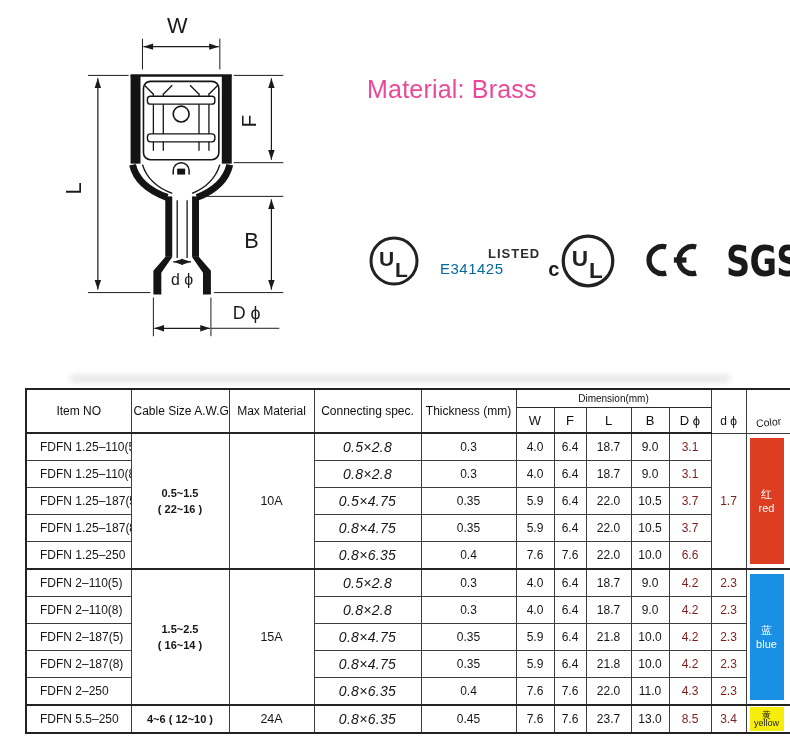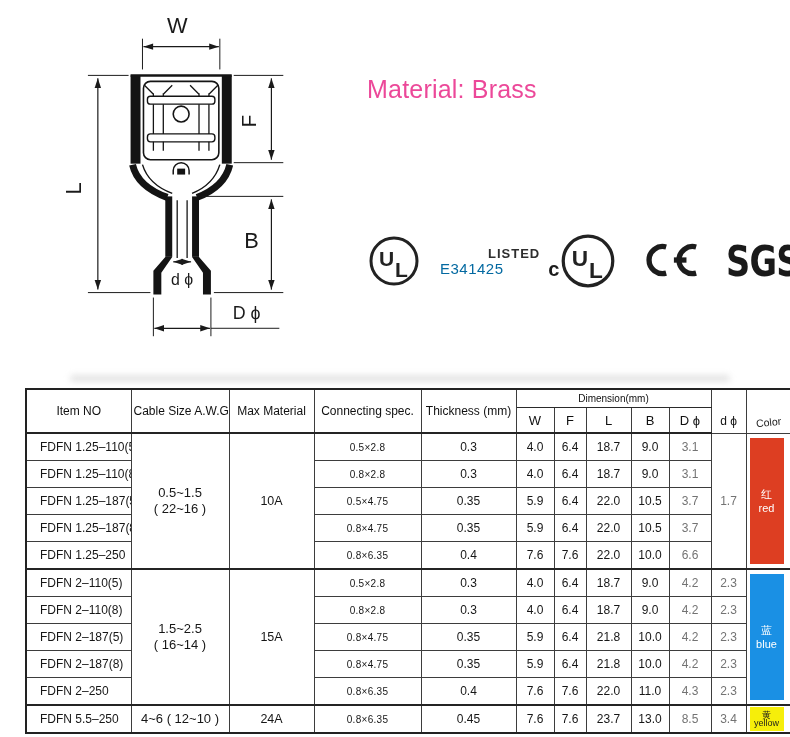--- a/index.html
+++ b/index.html
@@ -39,24 +39,24 @@
   tr.h1{height:18px;}
   tr.h2{height:24px;}
   tr.h2 th{border-bottom:2px solid #242424;font-size:13px;}
   th.tall{height:42px;border-bottom:2px solid #242424;font-size:12px;}
   th.dimspan{border-bottom:1.4px solid #2a2a2a;font-size:10px;}
   th.subh{vertical-align:bottom;padding-bottom:5px;font-size:12px;}
   th.colorh{border-right:none;font-size:10.5px;color:#222;}
   th.colorh .tilt{display:inline-block;transform:rotate(-6deg);}
   .spec-table td{height:26px;}
   td.item{text-align:left;padding-left:13px;font-size:12px;}
-  td.cable{font-size:13px;line-height:16px;}
+  td.cable{font-size:11px;line-height:16px;font-weight:bold;}
   td.current{font-size:12.5px;}
-  td.spec{font-size:10px;letter-spacing:.3px;}
-  td.lt{color:#737373;}
+  td.spec{font-size:14px;letter-spacing:.3px;font-style:italic;}
+  td.lt{color:#7f1d1d;}
   tr.gstart td{border-top:2px solid #242424;}
   td.color-cell{padding:0;border-right:none;vertical-align:middle;}
   .swatch{margin-left:3px;width:34px;display:flex;flex-direction:column;align-items:center;
           justify-content:center;font-size:11px;line-height:14px;}
   .swatch.tall5{height:126px;}
   .swatch.short1{height:24px;font-size:9px;line-height:8px;}
 </style>
 </head>
 <body>
 

